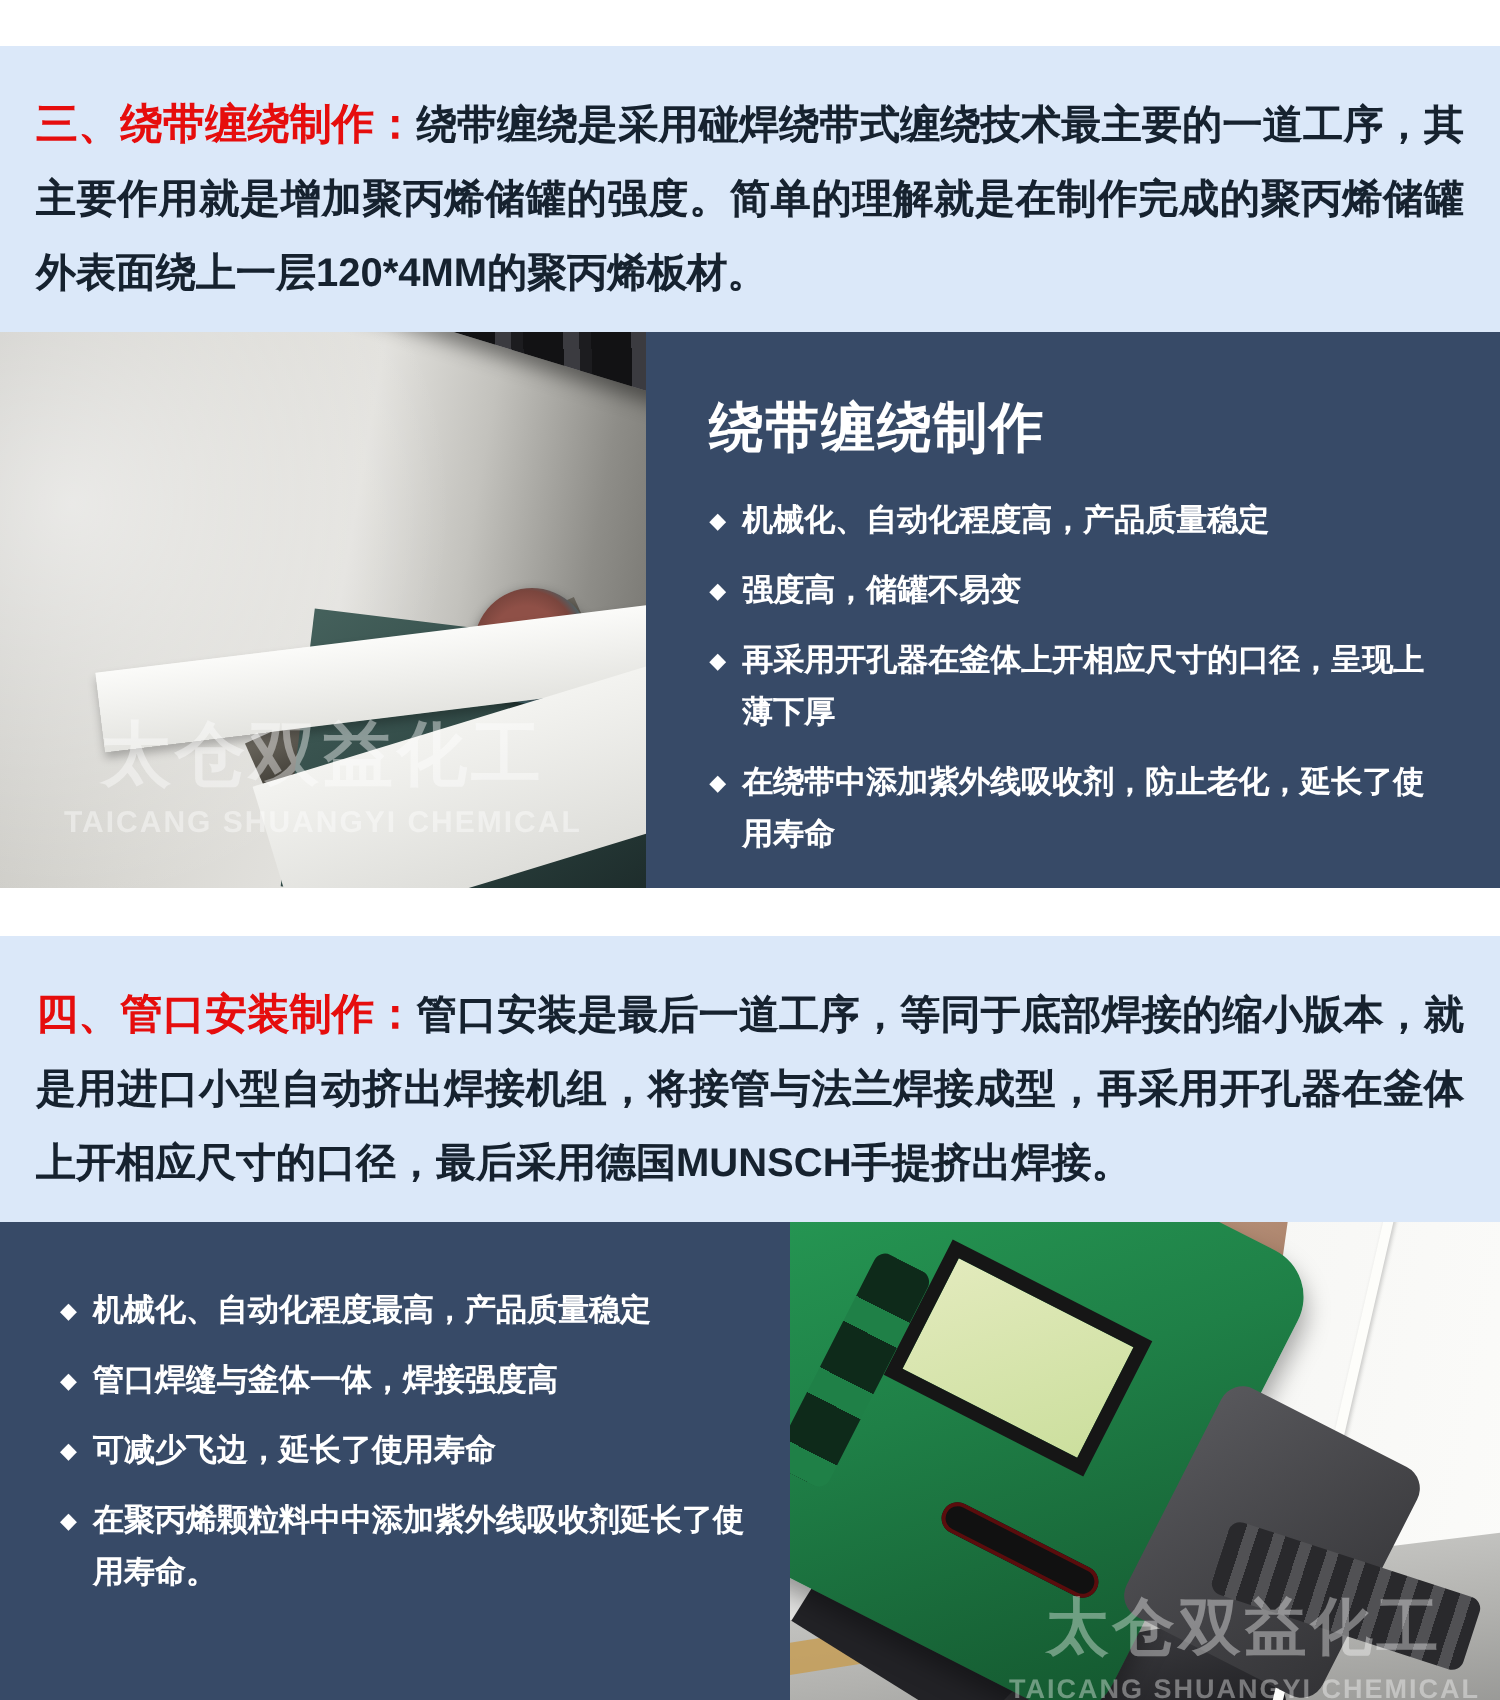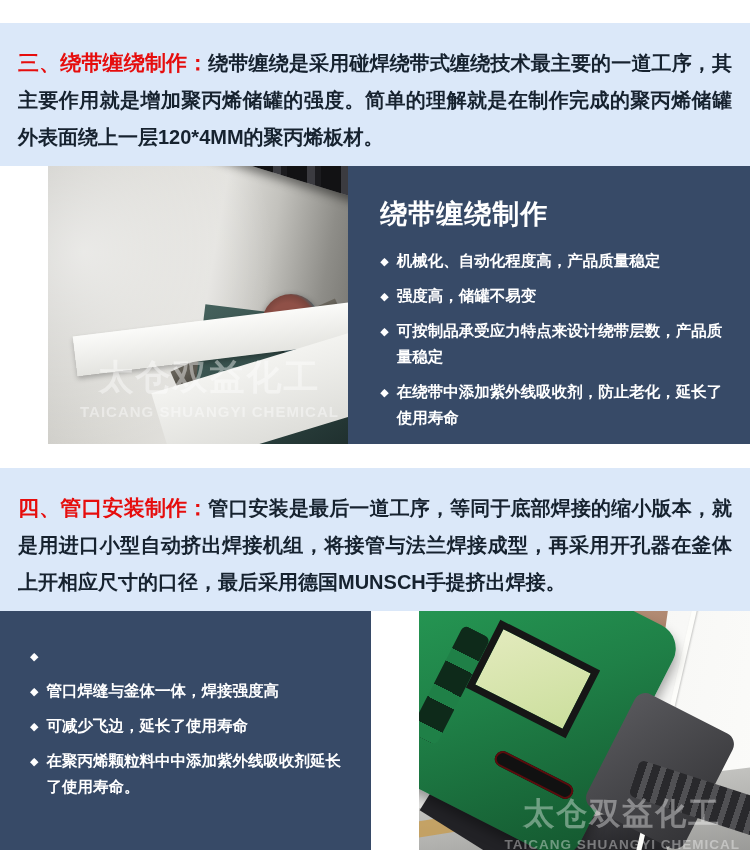--- a/index.html
+++ b/index.html
@@ -60,21 +60,21 @@
     margin-bottom: 9px;
   }
   .bullet-marker {
     font-size: 11px;
     line-height: 26px;
     margin-right: 8px;
     flex: 0 0 auto;
   }
 
   
-  .photo { position: relative; overflow: hidden; margin-left: 48px; }
+  .photo { position: relative; overflow: hidden; }
   .photo-1 {
     width: 358px; height: 278px;
     background: linear-gradient(100deg, #c9c8c3 0%, #d8d7d2 30%, #e2e1dd 52%, #c3c2bd 68%, #8e8d88 85%, #6f6e69 100%);
   }
   .tank-highlight {
     position: absolute; top: -40px; left: -60px; width: 320px; height: 360px;
     background: radial-gradient(ellipse at 30% 35%, rgba(255,255,255,0.55) 0%, rgba(255,255,255,0) 60%);
   }
   .winding-roller {
     position: absolute; top: -14px; right: -70px; width: 440px; height: 62px;
@@ -213,41 +213,42 @@
       <li class="bullet-item">
         <span class="bullet-marker">◆</span>
         <span>机械化、自动化程度高，产品质量稳定</span>
       </li>
       <li class="bullet-item">
         <span class="bullet-marker">◆</span>
         <span>强度高，储罐不易变</span>
       </li>
       <li class="bullet-item">
         <span class="bullet-marker">◆</span>
-        <span>可按制品承受应力特点来设计绕带层数，产品质量稳定</span>
+        <span>再采用开孔器在釜体上开相应尺寸的口径，呈现上薄下厚</span>
       </li>
       <li class="bullet-item">
         <span class="bullet-marker">◆</span>
         <span>在绕带中添加紫外线吸收剂，防止老化，延长了使用寿命</span>
       </li>
     </ul>
   </div>
 </div>
 
 <div class="mid-gap"></div>
 
 <div class="text-section">
   <p><span class="red-heading">四、管口安装制作：</span><span>管口安装是最后一道工序，等同于底部焊接的缩小版本，就是用进口小型自动挤出焊接机组，将接管与法兰焊接成型，再采用开孔器在釜体上开相应尺寸的口径，最后采用德国MUNSCH手提挤出焊接。</span></p>
 </div>
 
 <div class="row row-2">
   <div class="navy-panel panel-r2">
     <ul class="bullet-list">
       <li class="bullet-item">
         <span class="bullet-marker">◆</span>
+        <span>机械化、自动化程度最高，产品质量稳定</span>
       </li>
       <li class="bullet-item">
         <span class="bullet-marker">◆</span>
         <span>管口焊缝与釜体一体，焊接强度高</span>
       </li>
       <li class="bullet-item">
         <span class="bullet-marker">◆</span>
         <span>可减少飞边，延长了使用寿命</span>
       </li>
       <li class="bullet-item">

